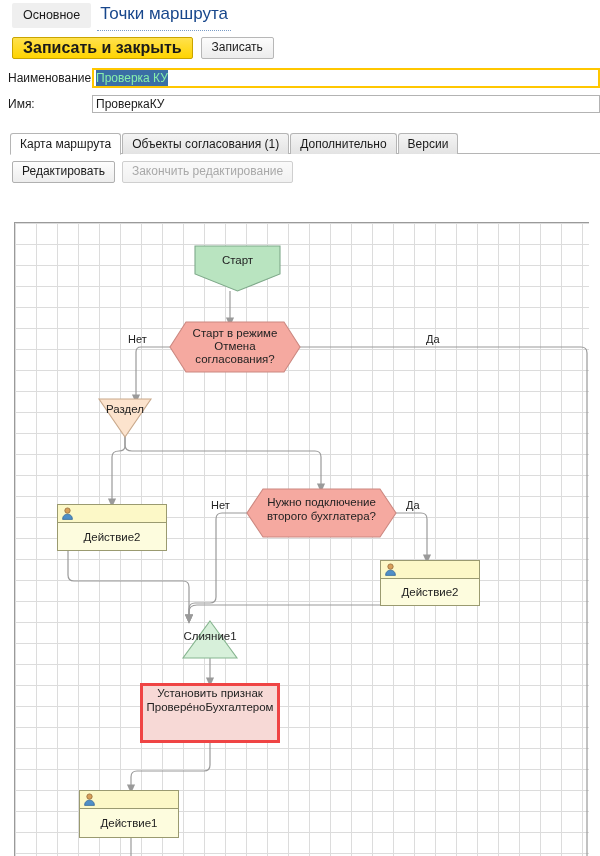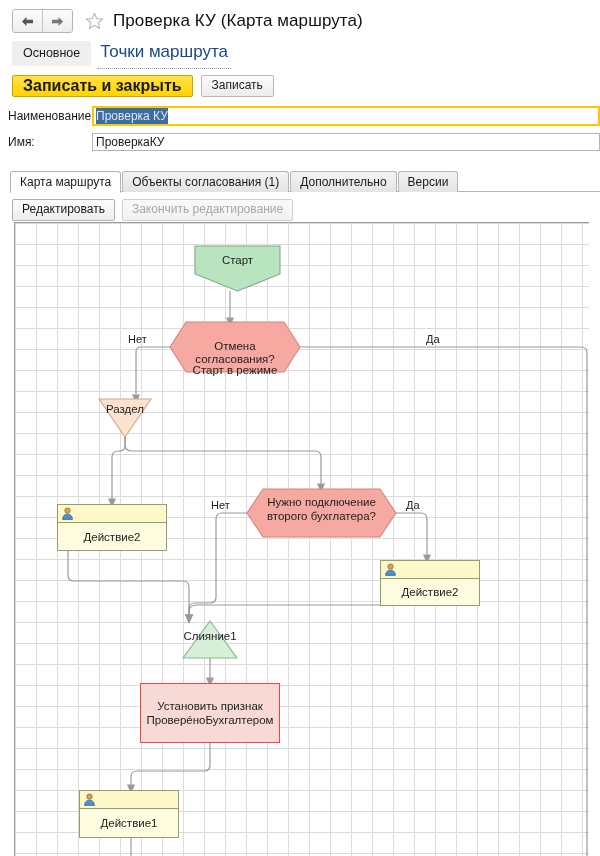--- a/index.html
+++ b/index.html
@@ -40,21 +40,21 @@
 
   
   .fields{margin-top:6px;}
   .fieldrow{display:flex;align-items:center;height:20px;margin-bottom:6px;padding-left:8px;}
   .flabel{width:84px;font-size:12px;color:#1a1a1a;text-align:left;}
   .finput{flex:1;margin-right:0;height:18px;box-sizing:border-box;
           border:1px solid #b3b3b3;background:#fff;font-size:12px;line-height:16px;
           padding:0 3px;color:#1a1a1a;overflow:hidden;white-space:nowrap;}
   .finput.focused{border:2px solid #ffc700;border-left-color:#ffc700;height:20px;line-height:16px;
                   padding:0 2px;}
-  .sel{background:#3a6ea5;color:#e5e5e5;padding:1px 0;}
+  .sel{background:#3a6ea5;color:#86efac;padding:1px 0;}
 
   
   .tabsrow{position:relative;height:20px;margin-top:20px;padding-left:10px;
            display:flex;align-items:flex-end;}
   .tabsrow:after{content:"";position:absolute;left:10px;right:0;bottom:0;height:1px;background:#b5b5b5;}
   .tab{position:relative;z-index:2;font-size:12px;color:#1a1a1a;padding:3px 9px 3px;
        border:1px solid #b5b5b5;border-bottom:none;border-radius:3px 3px 0 0;
        background:linear-gradient(#f4f4f4,#e3e3e3);margin-right:1px;cursor:pointer;line-height:14px;}
   .tab.active{background:#ffffff;border-bottom:1px solid #ffffff;margin-bottom:-1px;}
 
@@ -80,50 +80,30 @@
               color:#222;line-height:13px;}
 
   
   .act{border:1px solid #9a9a70;background:#fcfbdb;}
   .act .hdr{height:17px;border-bottom:1px solid #9a9a70;background:#fcf8c7;position:relative;}
   .act .body{display:flex;align-items:center;justify-content:center;height:calc(100% - 18px);
              font-size:11.5px;color:#222;background:#fdfcde;}
   .usr{position:absolute;left:3px;top:2px;width:13px;height:13px;}
 
   
-  .prect{border:1px solid #ef4444;background:#f7d9d6;display:flex;align-items:center;
-         justify-content:center;text-align:center;font-size:11.5px;color:#222;line-height:14px;}
+  .prect{border:3px solid #ef4444;background:#f7d9d6;display:flex;align-items:center;
+         justify-content:flex-start;text-align:center;font-size:11.5px;color:#222;line-height:14px;}
 
   .edge-label{position:absolute;font-size:11px;color:#222;background:transparent;white-space:nowrap;}
 </style>
 </head>
 <body>
 
 <div class="app">
 
-  <div class="titlebar">
-    <div class="navgroup">
-      <div class="navbtn">
-        <svg width="15" height="11" viewBox="0 0 15 11">
-          <path d="M6.5 1 L2 5.5 L6.5 10 L6.5 7.2 L13 7.2 L13 3.8 L6.5 3.8 Z" fill="#555"></path>
-        </svg>
-      </div>
-      <div class="navbtn">
-        <svg width="15" height="11" viewBox="0 0 15 11">
-          <path d="M8.5 1 L13 5.5 L8.5 10 L8.5 7.2 L2 7.2 L2 3.8 L8.5 3.8 Z" fill="#777"></path>
-        </svg>
-      </div>
-    </div>
-    <div class="star">
-      <svg width="19" height="18" viewBox="0 0 20 19">
-        <path d="M10 1.3 L12.4 7 L18.6 7.4 L13.9 11.4 L15.4 17.4 L10 14.1 L4.6 17.4 L6.1 11.4 L1.4 7.4 L7.6 7 Z" fill="none" stroke="#b9b9b9" stroke-width="1.2" stroke-linejoin="round"></path>
-      </svg>
-    </div>
-    <div class="page-title">Проверка КУ (Карта маршрута)</div>
-  </div>
 
   <div class="navrow">
     <div class="navtab">Основное</div>
     <div class="navlink">Точки маршрута</div>
   </div>
 
   <div class="cmdbar">
     <button class="btn-primary">Записать и закрыть</button>
     <button class="btn-normal">Записать</button>
   </div>
@@ -195,21 +175,21 @@
 
       <path d="M84,176 L136,176 L110,214 Z" fill="#fce3cd" stroke="#c9a98c" stroke-width="1.1"></path>
 
       <path d="M248,266 L365,266 L381,290 L365,314 L248,314 L232,290 Z" fill="#f5a9a0" stroke="#cc8880" stroke-width="1.1"></path>
 
       <path d="M195,398 L222,435 L168,435 Z" fill="#d7f0da" stroke="#86b58f" stroke-width="1.1"></path>
     </svg>
 
     <div class="node-label" style="left:180px;top:31px;width:85px;">Старт</div>
 
-    <div class="node-label" style="left:155px;top:104px;width:130px;margin-top:37px;">Старт в режиме</div>
+    <div class="node-label" style="left:155px;top:104px;width:130px;">Старт в режиме</div>
     <div class="node-label" style="left:155px;top:117px;width:130px;">Отмена</div>
     <div class="node-label" style="left:155px;top:130px;width:130px;">согласования?</div>
 
     <div class="node-label" style="left:79px;top:180px;width:62px;">Раздел</div>
 
     <div class="node-label" style="left:232px;top:273px;width:149px;">Нужно подключение</div>
     <div class="node-label" style="left:232px;top:287px;width:149px;">второго бухглатера?</div>
 
     <div class="node-label" style="left:160px;top:407px;width:70px;">Слияние1</div>
 

